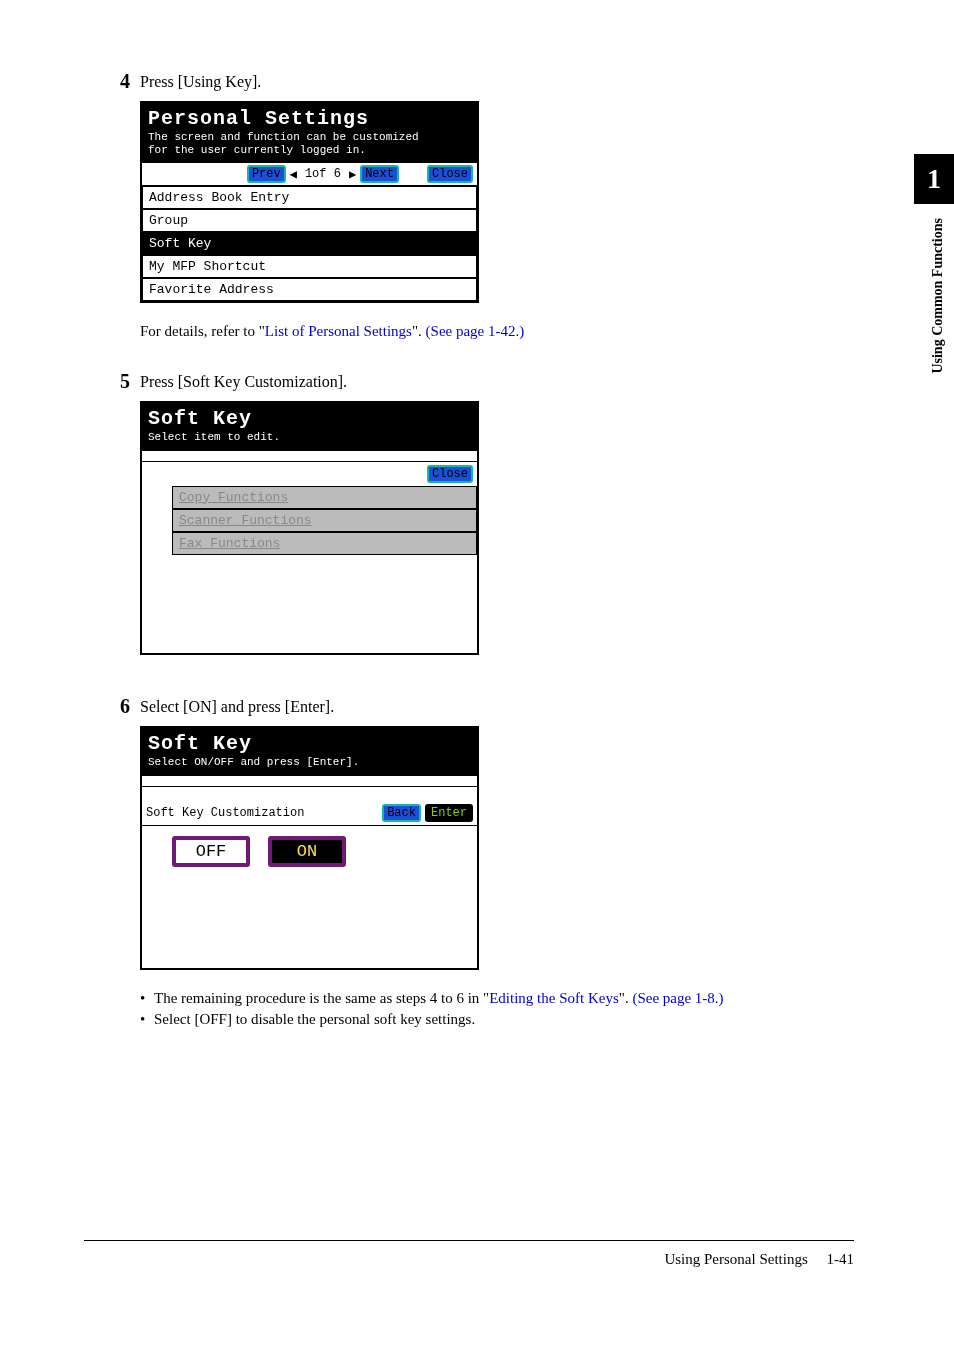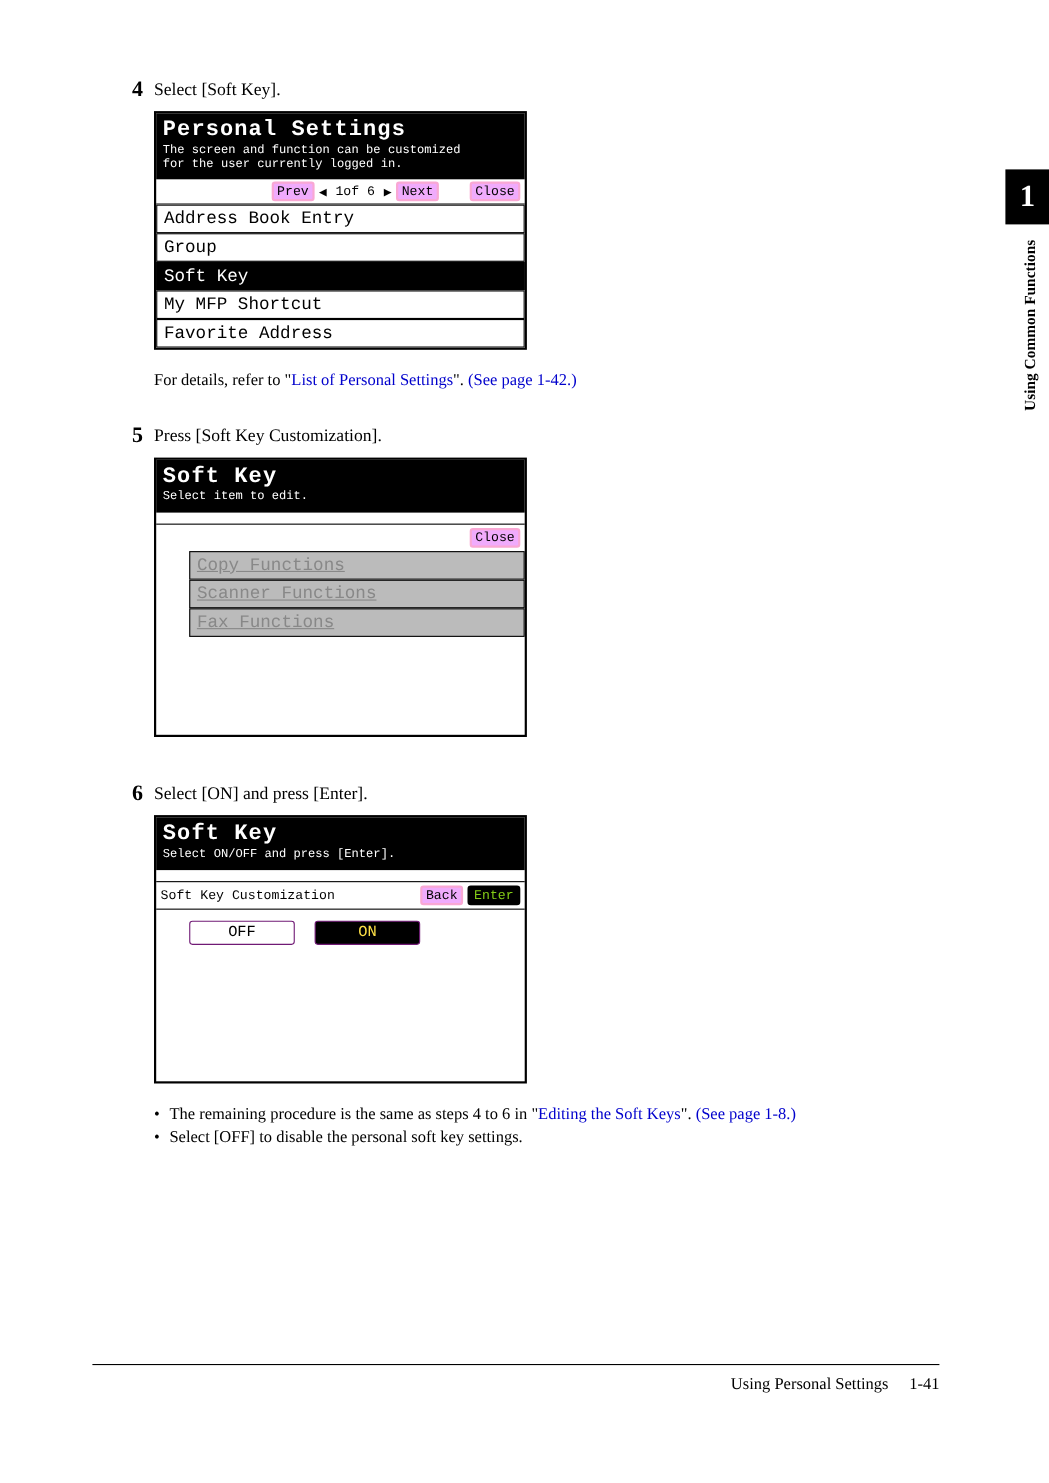--- a/index.html
+++ b/index.html
@@ -66,26 +66,27 @@
     border-bottom: 1px solid #000;
     font-size: 12px;
   }
   .lcd-toolbar-softkey {
     display: flex;
     align-items: center;
     padding: 3px 4px;
     gap: 4px;
     border-bottom: 1px solid #000;
     font-size: 12px;
+    margin-top: 14px;
   }
   .lcd-btn {
-    border: 2px solid #f9a8d4;
+    border: 2px solid #14b8a6;
     border-radius: 3px;
     padding: 0 3px;
-    background: #f0abfc;
+    background: #1d4ed8;
     font-family: 'Courier New', monospace;
     font-size: 12px;
     display: inline-block;
   }
   .lcd-btn-dark {
     border: 2px solid #000;
     border-radius: 3px;
     padding: 0 4px;
     background: #000;
     color: #84cc16;
@@ -97,21 +98,21 @@
     font-size: 12px;
     padding: 0 4px;
   }
   .lcd-list {
     padding: 0;
   }
   .lcd-item {
     border: 1px solid #000;
     padding: 3px 6px;
     margin: 0;
-    font-size: 16px;
+    font-size: 13px;
     background: #fff;
   }
   .lcd-item-selected {
     background: #000;
     color: #fff;
   }
   .lcd-item-disabled {
     background: #bbb;
     color: #888;
     text-decoration: underline;
@@ -141,26 +142,26 @@
   }
   .bullet-text {
     flex: 1;
   }
   .toggle-row {
     display: flex;
     gap: 18px;
     padding: 10px 30px;
   }
   .toggle-btn {
-    border: 1px solid #701a75;
+    border: 4px solid #701a75;
     border-radius: 3px;
     width: 70px;
     text-align: center;
-    padding: 2px 12px;
-    font-size: 14px;
+    padding: 2px 0;
+    font-size: 17px;
     font-family: 'Courier New', monospace;
   }
   .toggle-on {
     background: #000;
     color: #fde047;
   }
   .side-tab {
     position: absolute;
     right: 0;
     top: 154px;
@@ -209,21 +210,21 @@
 
 <div class="side-tab">
   <span>1</span>
 </div>
 <div class="side-label">Using Common Functions</div>
 
 <div class="page-content">
 
   <div class="step-row">
     <div class="step-num">4</div>
-    <div class="step-text">Select [Soft Key].</div>
+    <div class="step-text">Press [Using Key].</div>
   </div>
 
   <div class="screen-container">
     <div class="lcd-screen">
       <div class="lcd-header">
         <div class="lcd-title">Personal Settings</div>
         <div class="lcd-subtitle">The screen and function can be customized</div>
         <div class="lcd-subtitle">for the user currently logged in.</div>
       </div>
       <div class="lcd-toolbar">

